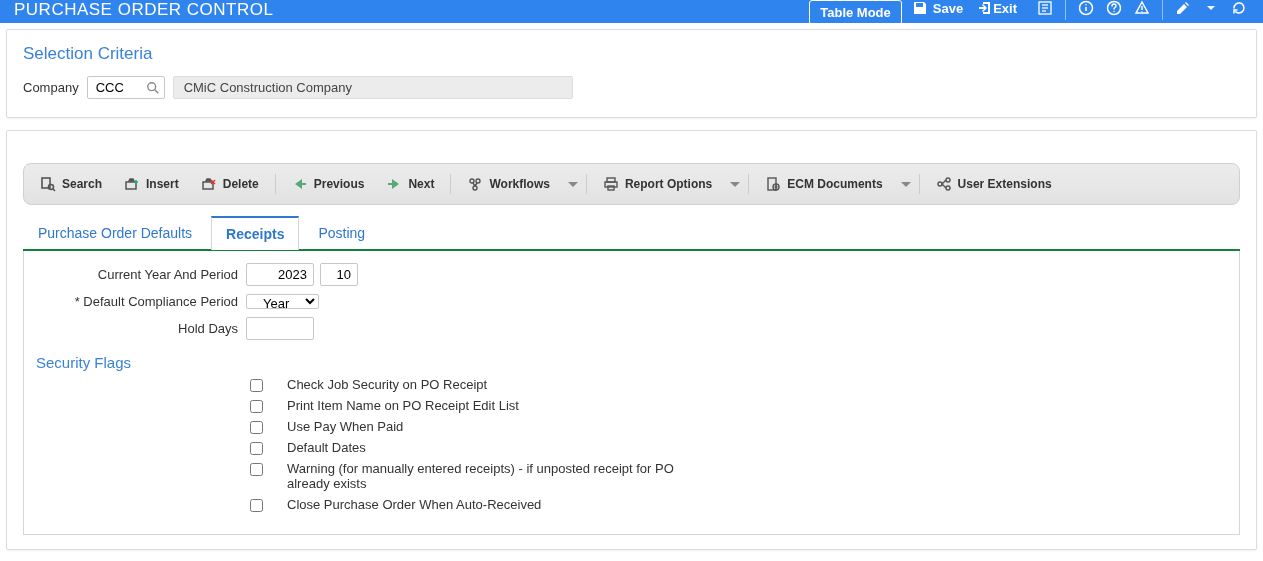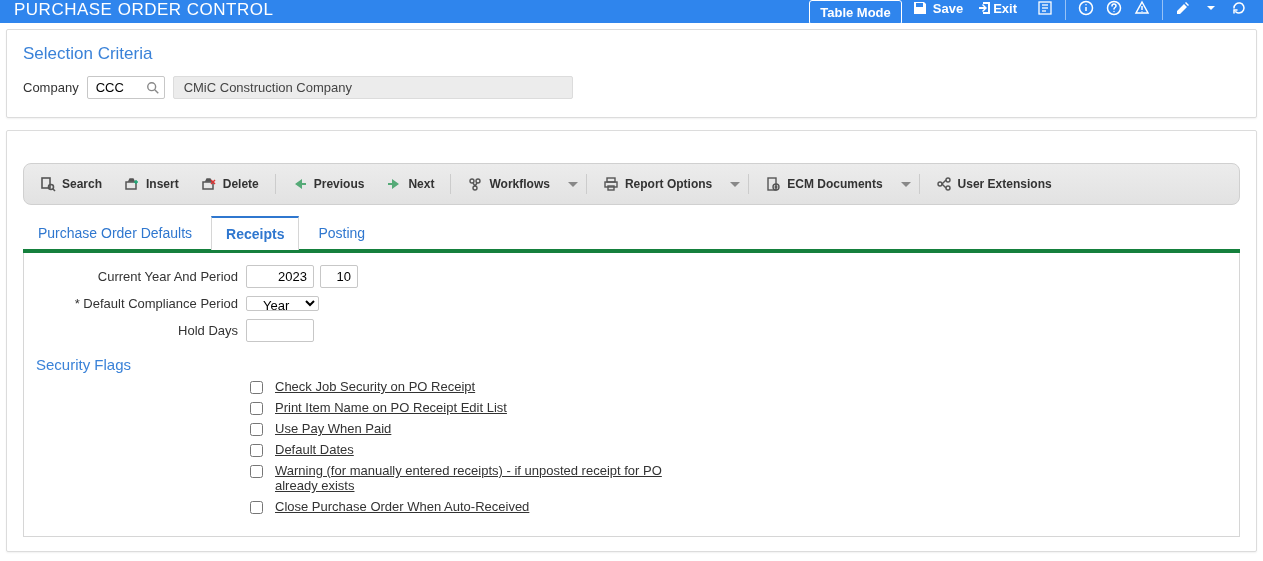--- a/index.html
+++ b/index.html
@@ -29,37 +29,37 @@
   .lookup-icon { color: #888; cursor: pointer; display:inline-flex; }
   .readonly-field { background: #ececec; border: 1px solid #dcdcdc; border-radius: 2px; height: 23px; padding: 0 10px; display: flex; align-items: center; color: #444; min-width: 400px; }
 
   .inner-panel { border: 1px solid #dcdcdc; border-radius: 2px; padding: 18px 16px 14px 16px; background: #fff; box-shadow: 0 1px 2px rgba(0,0,0,0.06); }
 
   .toolbar { background: linear-gradient(#ececec, #e2e2e2); border: 1px solid #d0d0d0; border-radius: 8px; height: 42px; display: flex; align-items: center; padding: 0 8px; gap: 6px; margin: 14px 0 0 0; }
   .tool-btn { display: inline-flex; align-items: center; gap: 6px; padding: 4px 8px; color: #333; font-weight: bold; cursor: pointer; font-size: 12px; }
   .caret-down { border-left: 5px solid transparent; border-right: 5px solid transparent; border-top: 5px solid #888; width:0; height:0; margin-left:4px; display:inline-block; cursor:pointer; }
   .tool-sep { width: 1px; height: 20px; background: #ccc; margin: 0 2px; }
 
-  .tabs { display: flex; align-items: flex-end; margin-top: 10px; border-bottom: 4px solid #15803d; }
+  .tabs { display: flex; align-items: flex-end; margin-top: 10px; border-bottom: 2px solid #15803d; }
   .tab { padding: 8px 14px; color: #2f77cf; cursor: pointer; border: 1px solid transparent; border-bottom: none; margin-right: 4px; font-size: 14px; }
   .tab.active { border-color: #2f77cf #d6d6d6 #fff #d6d6d6; border-top: 2px solid #2f77cf; background: #fff; font-weight: bold; position: relative; top: 1px; }
 
   .tab-content { border: 1px solid #d6d6d6; border-top: none; padding: 12px 12px 16px 12px; }
 
   .form-grid { display: grid; grid-template-columns: 210px 1fr; row-gap: 8px; align-items: center; }
   .form-label { text-align: right; padding-right: 8px; font-size: 13px; color: #333; }
   .form-controls { display: flex; align-items: center; gap: 6px; }
   .small-input { width: 68px; height: 23px; border: 1px solid #c7c7c7; border-radius: 2px; text-align: right; padding: 0 6px; font-size: 13px; }
   .small-input.narrow { width: 38px; }
   .select { height: 15px; border: 1px solid #c7c7c7; border-radius: 2px; font-size: 13px; padding: 0 12px; background:#fff; }
 
   .section-title { color: #3a82d8; font-size: 15px; margin: 14px 0 6px 0; font-weight: 400; }
 
   .check-list { padding-left: 214px; }
-  .check-row { display: flex; align-items: flex-start; gap: 12px; margin-bottom: 6px; text-decoration: underline; }
+  .check-row { display: flex; align-items: flex-start; gap: 24px; margin-bottom: 6px; }
   .check-row input[type=checkbox] { margin-top: 2px; cursor:pointer; }
   .check-label { max-width: 420px; color: #333; }
 </style>
 </head>
 <body>
 
 <div class="header-bar">
   <div class="header-title">PURCHASE ORDER CONTROL</div>
   <div class="header-spacer"></div>
   <button class="header-btn-outline">Table Mode</button>

